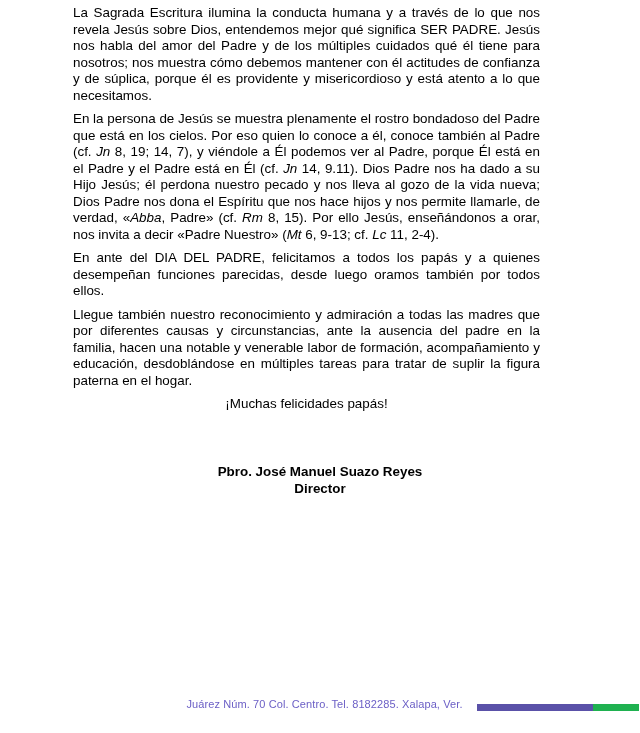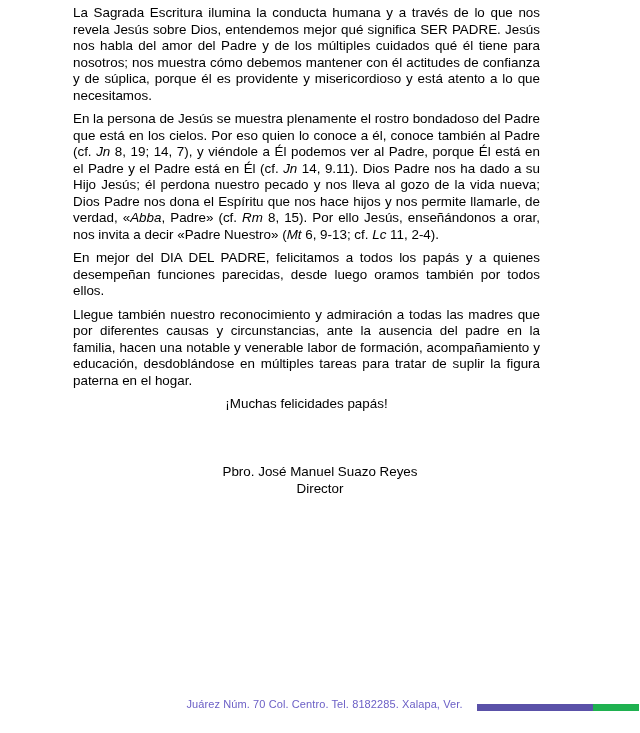--- a/index.html
+++ b/index.html
@@ -28,21 +28,21 @@
     text-align: center;
     margin-top: 1px;
   }
   .content em { font-style: italic; }
   .signature {
     position: absolute;
     top: 464px;
     left: 0;
     width: 640px;
     text-align: center;
-    font-weight: normal;
+    font-weight: bold;
     font-size: 13.4px;
     line-height: 16.5px;
   }
   .footer-address {
     position: absolute;
     top: 698px;
     left: 12px;
     width: 625px;
     text-align: center;
     font-size: 11px;
@@ -60,21 +60,21 @@
   .bar-green  { width: 46px;  height: 100%; }
 </style>
 </head>
 <body>
 
 <div class="page">
 
   <div class="content">
     <p><span>La Sagrada Escritura ilumina la conducta humana y a través de lo que nos revela Jesús sobre Dios, entendemos mejor qué significa SER PADRE. Jesús nos habla del amor del Padre y de los múltiples cuidados qué él tiene para nosotros; nos muestra cómo debemos mantener con él actitudes de confianza y de súplica, porque él es providente y misericordioso y está atento a lo que necesitamos.</span></p>
     <p><span>En la persona de Jesús se muestra plenamente el rostro bondadoso del Padre que está en los cielos. Por eso quien lo conoce a él, conoce también al Padre (cf. </span><em>Jn</em><span> 8, 19; 14, 7), y viéndole a Él podemos ver al Padre, porque Él está en el Padre y el Padre está en Él (cf. </span><em>Jn</em><span> 14, 9.11). Dios Padre nos ha dado a su Hijo Jesús; él perdona nuestro pecado y nos lleva al gozo de la vida nueva; Dios Padre nos dona el Espíritu que nos hace hijos y nos permite llamarle, de verdad, «</span><em>Abba</em><span>, Padre» (cf. </span><em>Rm</em><span> 8, 15). Por ello Jesús, enseñándonos a orar, nos invita a decir «Padre Nuestro» (</span><em>Mt</em><span> 6, 9-13; cf. </span><em>Lc</em><span> 11, 2-4).</span></p>
-    <p><span>En mejor del DIA DEL PADRE, felicitamos a todos los papás y a quienes desempeñan funciones parecidas, desde luego oramos también por todos ellos.</span></p>
+    <p><span>En ante del DIA DEL PADRE, felicitamos a todos los papás y a quienes desempeñan funciones parecidas, desde luego oramos también por todos ellos.</span></p>
     <p><span>Llegue también nuestro reconocimiento y admiración a todas las madres que por diferentes causas y circunstancias, ante la ausencia del padre en la familia, hacen una notable y venerable labor de formación, acompañamiento y educación, desdoblándose en múltiples tareas para tratar de suplir la figura paterna en el hogar.</span></p>
     <p class="center">¡Muchas felicidades papás!</p>
   </div>
 
   <div class="signature">
     <div>Pbro. José Manuel Suazo Reyes</div>
     <div>Director</div>
   </div>
 
   <div class="footer-address" style="color: rgb(108, 96, 198);">Juárez Núm. 70 Col. Centro. Tel. 8182285. Xalapa, Ver.</div>

